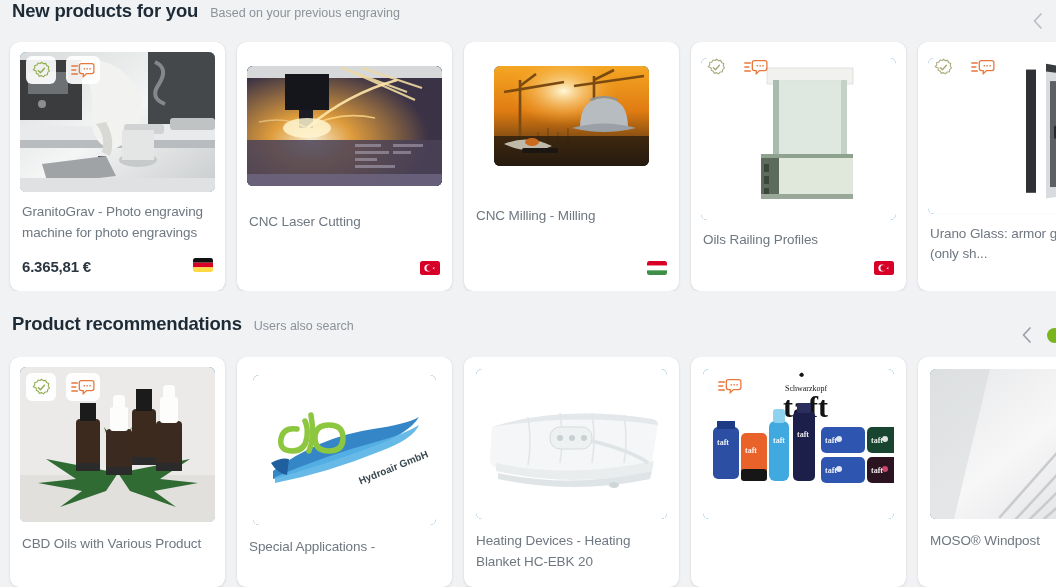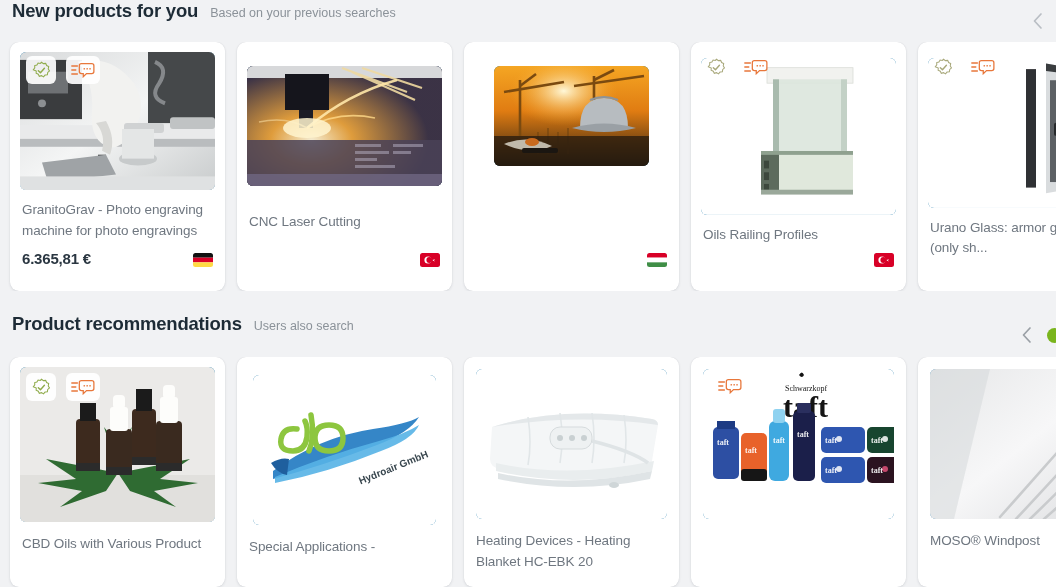--- a/index.html
+++ b/index.html
@@ -88,22 +88,22 @@
   }
   .card-title {
     font-size: 13.5px; line-height: 1.52;
     color: #6f7780;
     font-weight: normal;
     letter-spacing: -0.1px;
     max-height: 42px; overflow: hidden;
   }
   .card-foot {
     margin-top: auto;
-    display: flex; align-items: flex-end; justify-content: space-between;
-    padding: 8px 12px 24px 12px;
+    display: flex; align-items: flex-start; justify-content: space-between;
+    padding: 8px 12px 16px 12px;
     min-height: 26px;
   }
   .price {
     font-size: 15px; font-weight: bold; color: #2a3641;
     letter-spacing: -0.2px;
   }
   .flag {
     width: 20px; height: 14px; border-radius: 2.5px;
     overflow: hidden; display: block; flex: 0 0 auto;
   }
@@ -112,21 +112,21 @@
   
   .gap { height: 22px; }
 </style>
 </head>
 <body>
 
 <div class="page">
 
   <div class="section-head" style="height:42px">
     <span class="section-title">New products for you</span>
-    <span class="section-sub">Based on your previous searches</span>
+    <span class="section-sub">Based on your previous engraving</span>
     <div class="nav-zone" style="right:8px">
       <span class="chev">
         <svg width="20" height="20" viewBox="0 0 20 20">
             <path d="M13 3 L6.5 10 L13 17" fill="none" stroke="#b9bec4" stroke-width="1.7" stroke-linecap="round" stroke-linejoin="round"></path>
           </svg>
       </span>
     </div>
   </div>
 
   <div class="row">
@@ -292,20 +292,23 @@
             <ellipse cx="38" cy="76" rx="7" ry="4" fill="#c96a1e"></ellipse>
           </svg>
         </div>
         <div class="badges" style="top:-22px;left:-26px">
 
           <span class="badge wide">
             
           </span>
         </div>
       </div>
+      <div class="card-body" style="padding-top:40px">
+        <div class="card-title">CNC Milling - Milling</div>
+      </div>
       <div class="card-foot">
         <span class="price empty-price"></span>
         <span class="flag">
           <svg width="20" height="14" viewBox="0 0 20 14">
               <rect width="20" height="4.67" fill="#d80027"></rect>
               <rect y="4.67" width="20" height="4.67" fill="#fff"></rect>
               <rect y="9.34" width="20" height="4.66" fill="#3f8e46"></rect>
             </svg>
         </span>
       </div>

